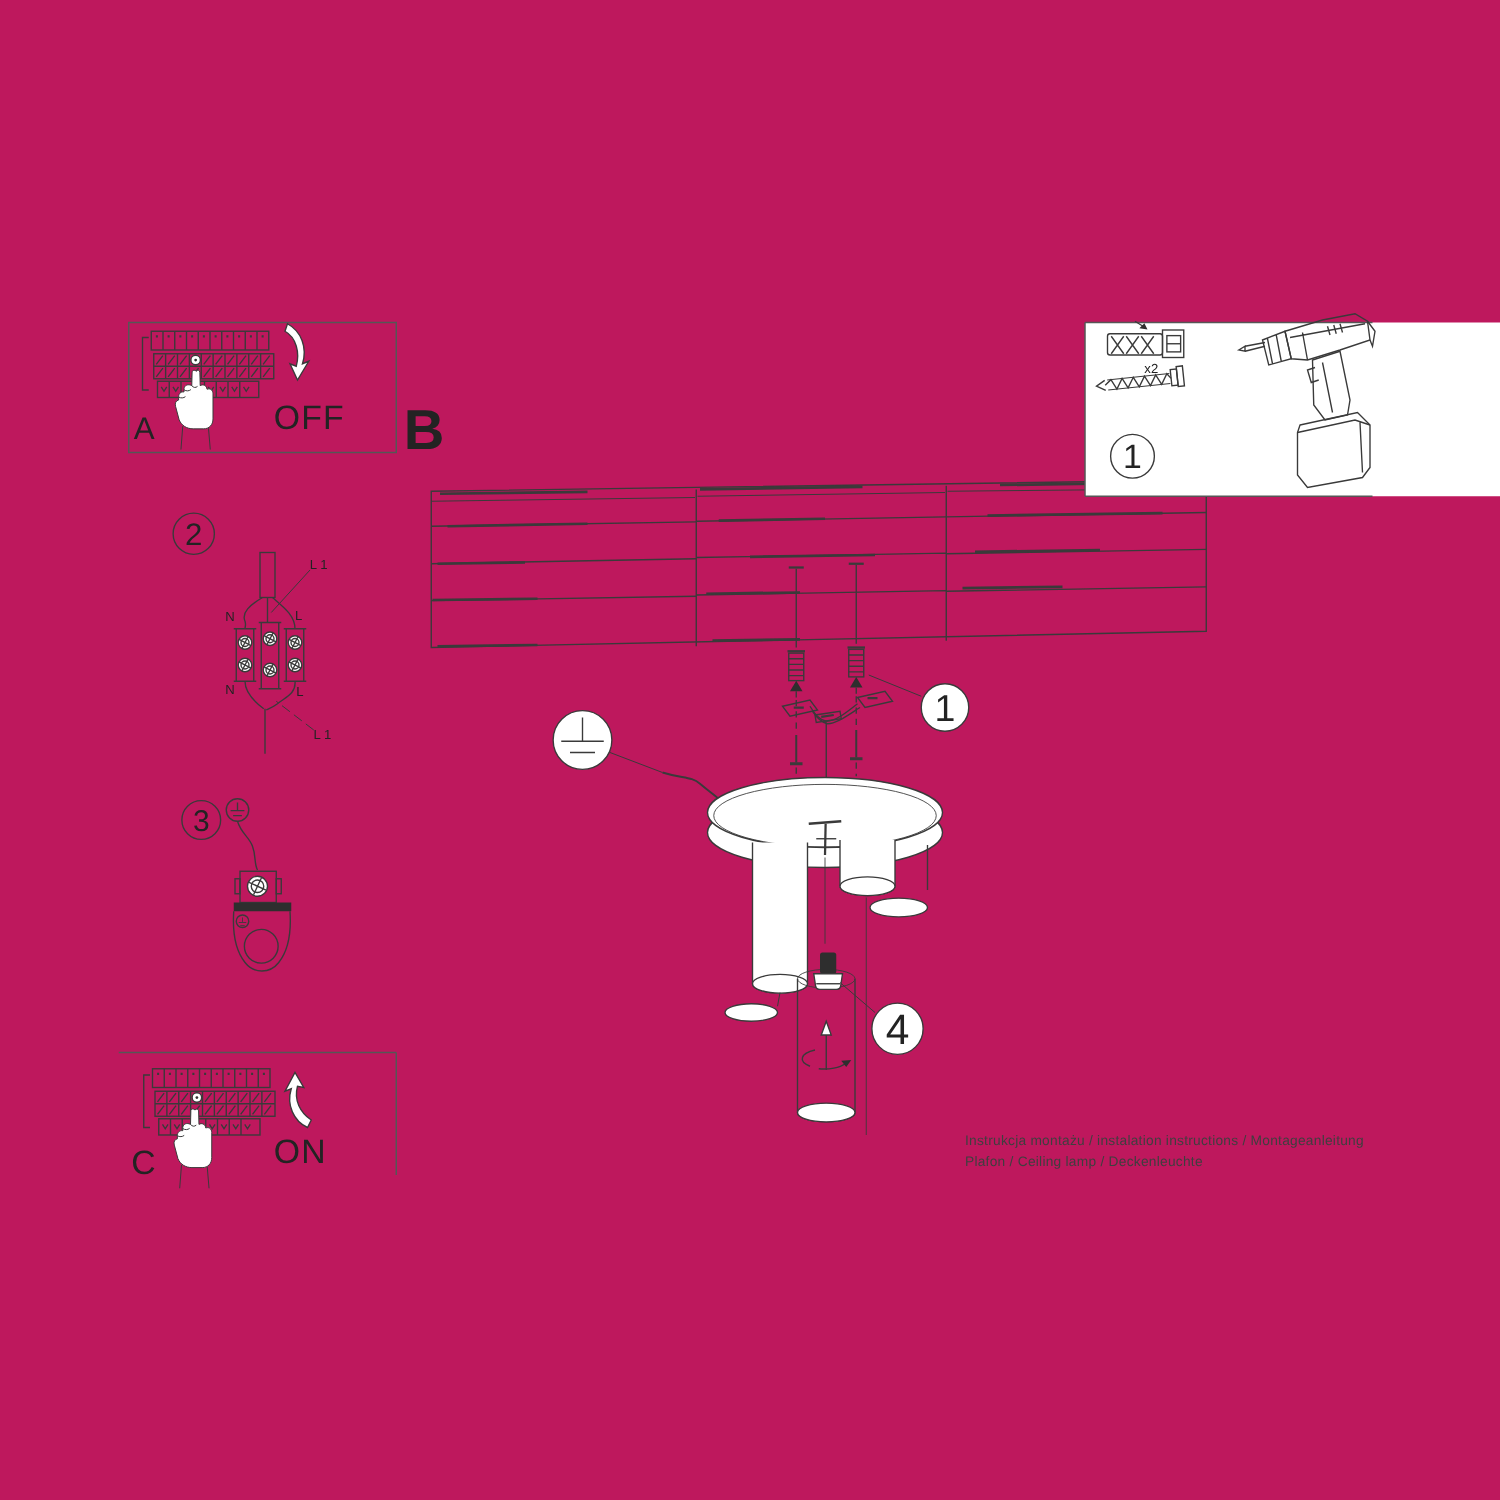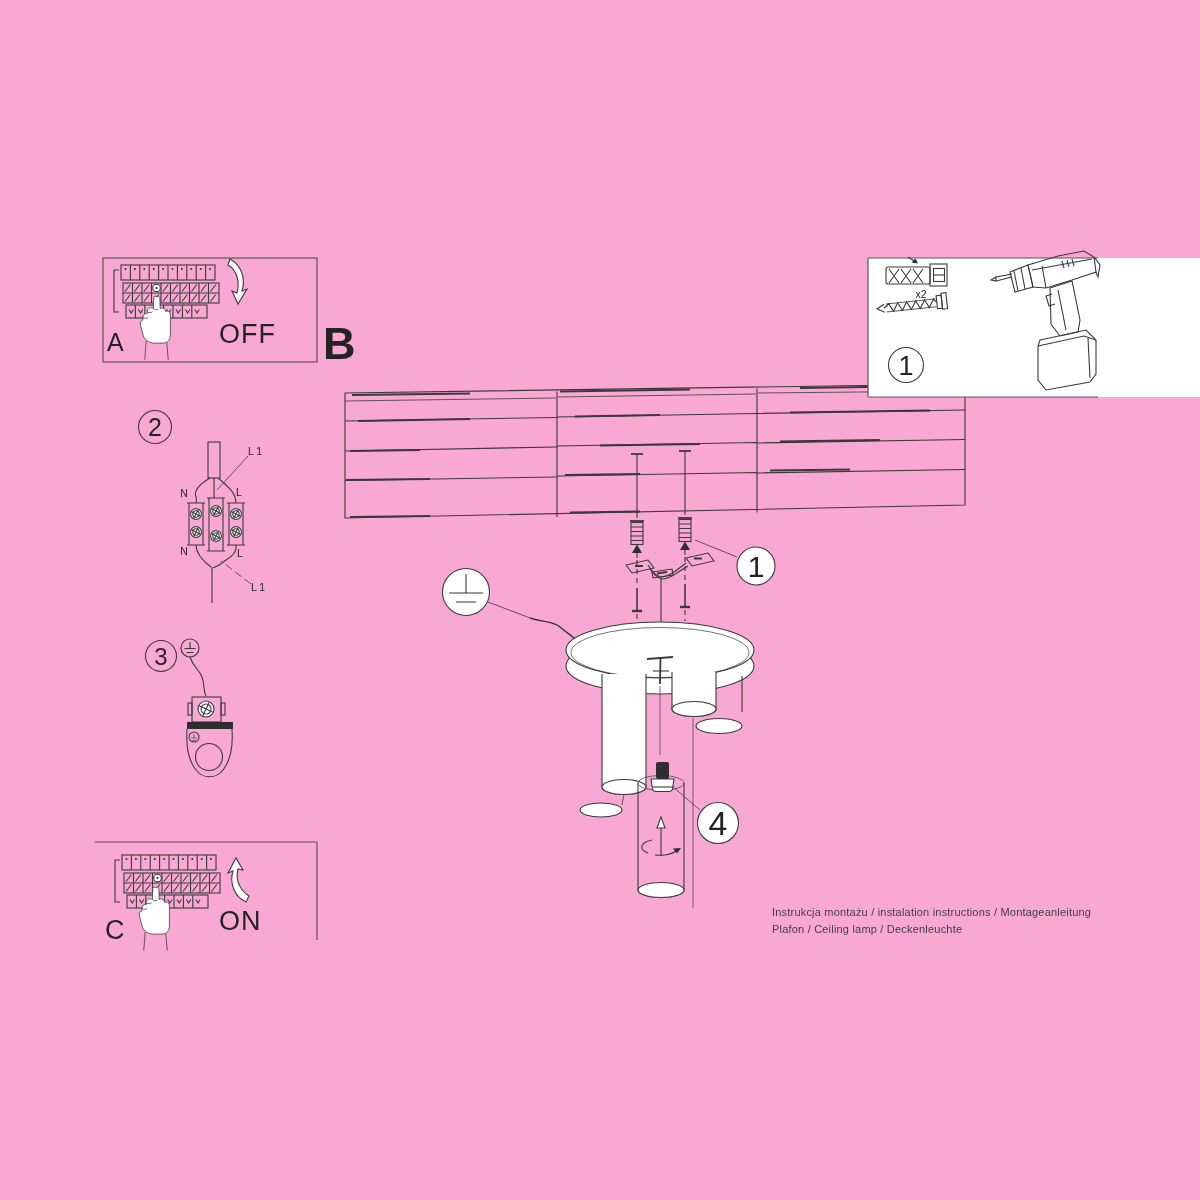--- a/index.html
+++ b/index.html
@@ -1,16 +1,16 @@
 <!DOCTYPE html>
 <html><head>
 <meta charset="utf-8">
 <style>
   html,body{margin:0;padding:0;background:#fff;}
-  #page{position:relative;width:1200px;height:1200px;background:#f9a8d4;overflow:hidden;
+  #page{position:relative;width:1200px;height:1200px;background:#be185d;overflow:hidden;
         font-family:"Liberation Sans",sans-serif;}
   svg{position:absolute;left:0;top:0;}
   .ln{fill:none;stroke:#3a3a3a;stroke-width:1.1;}
   .lnf{fill:#ffffff;stroke:#3a3a3a;stroke-width:1.1;}
   .thin{stroke-width:0.8;}
   .vthin{stroke-width:0.7;}
   .thk{stroke-width:2.2;}
   .sw2{stroke-width:1.8;}
   .blk{fill:#2e2e2e;stroke:none;}
   .dash{stroke-dasharray:5 4;}

